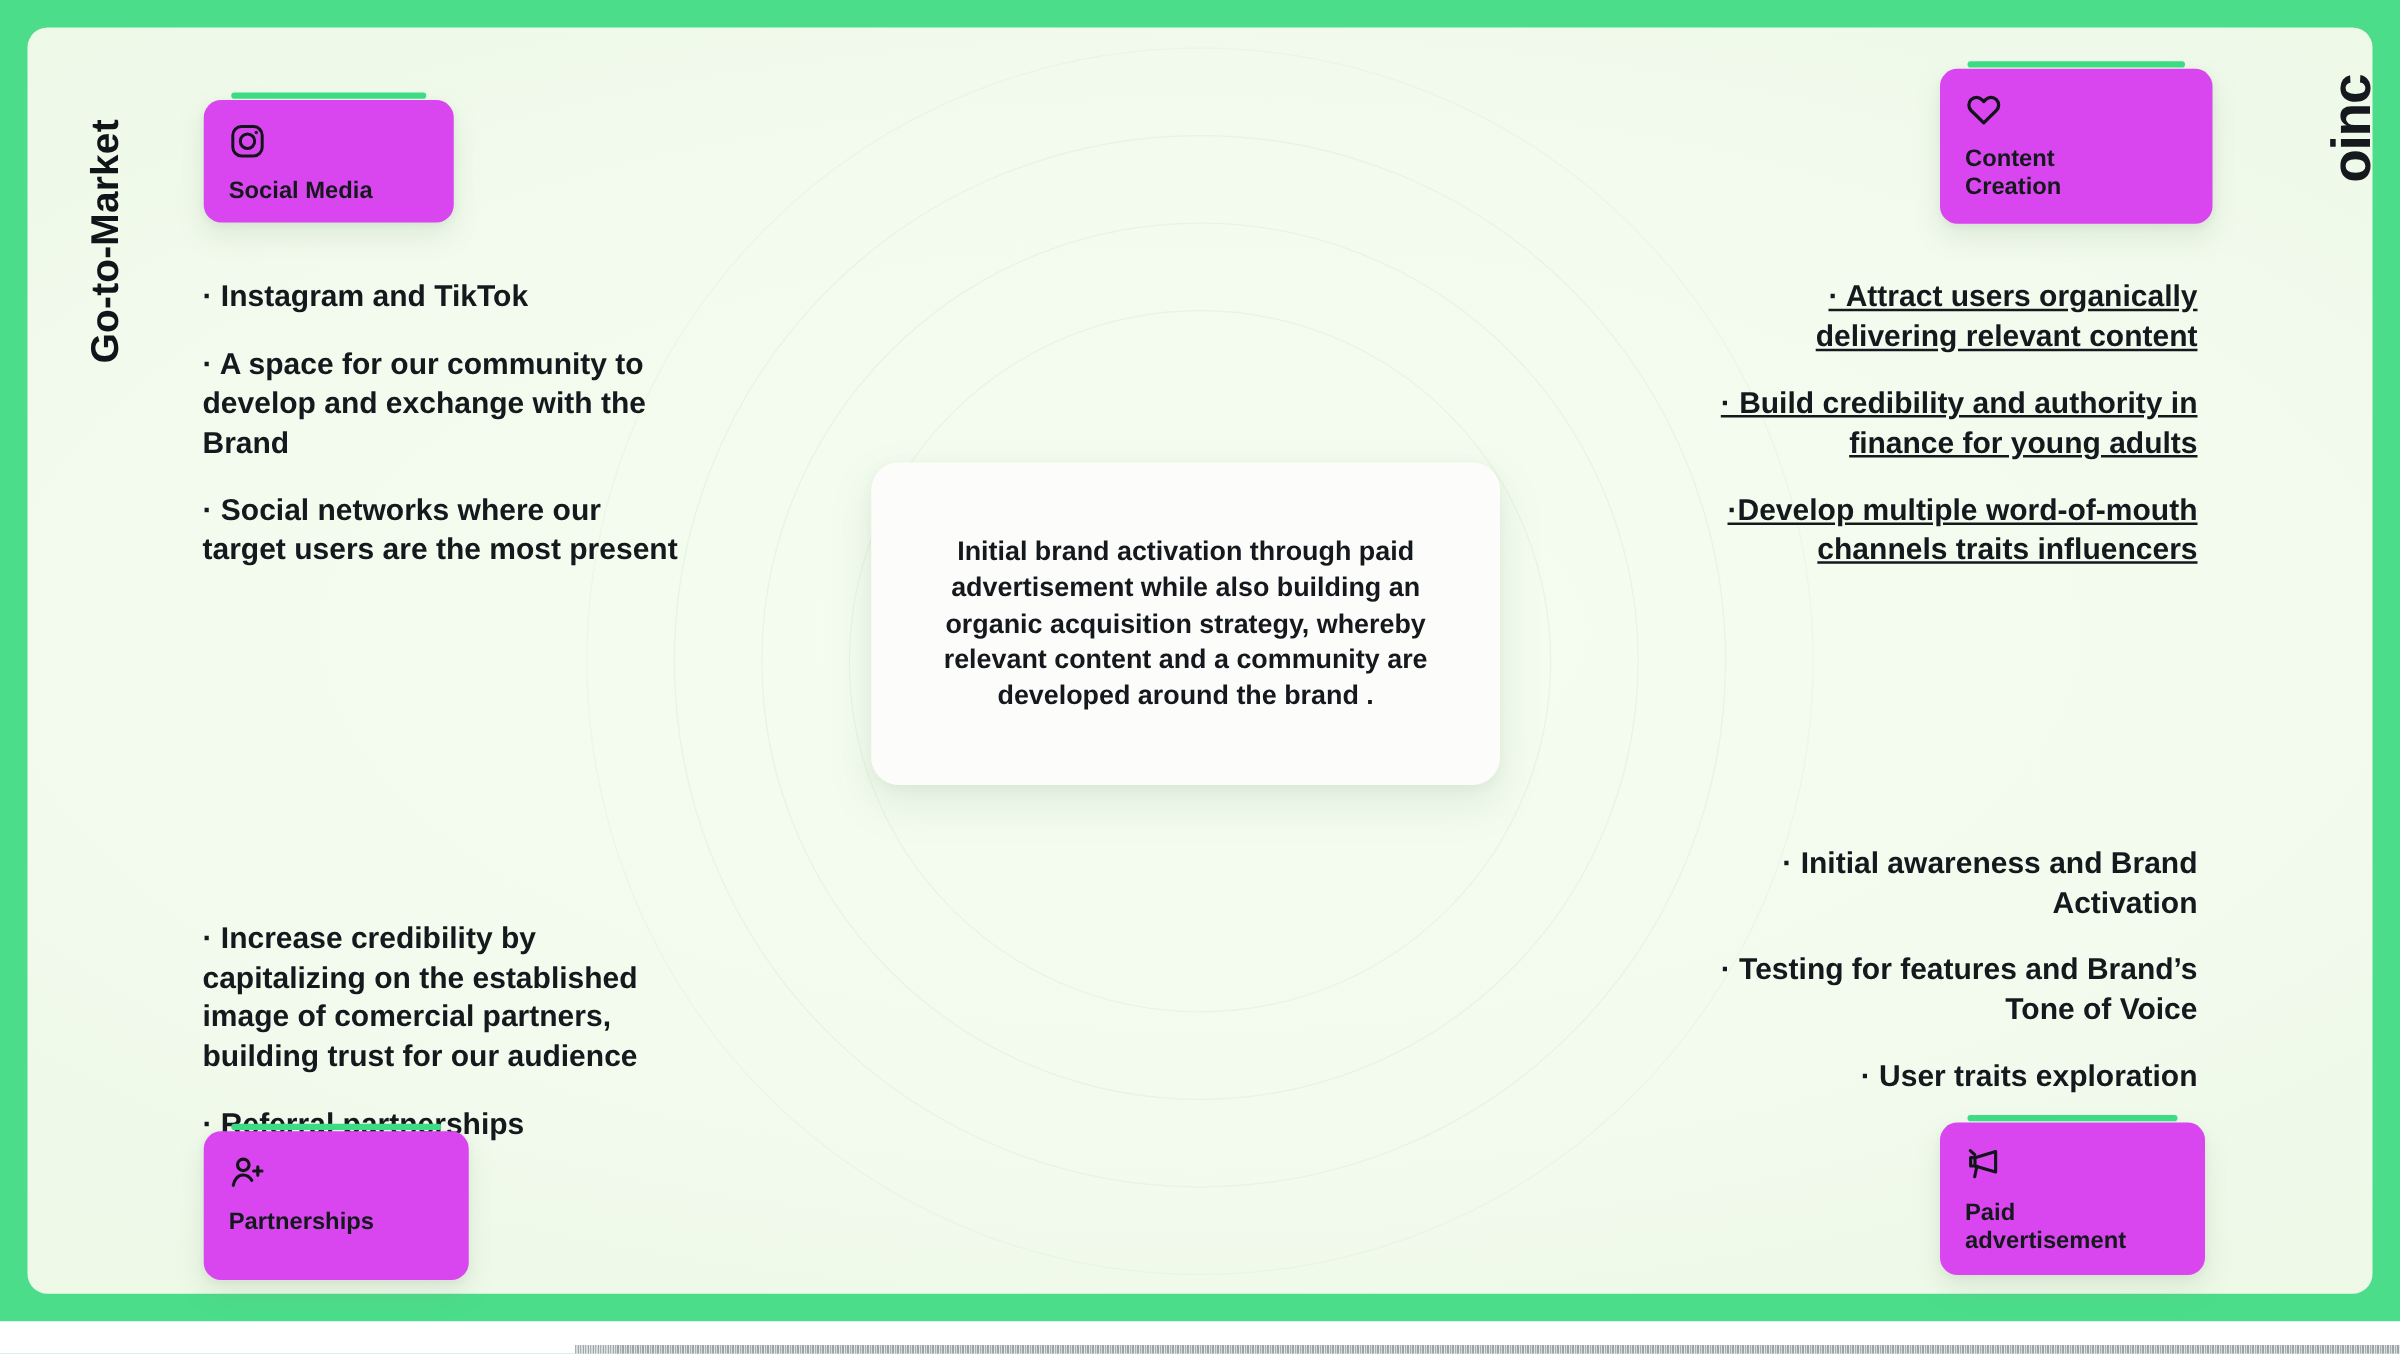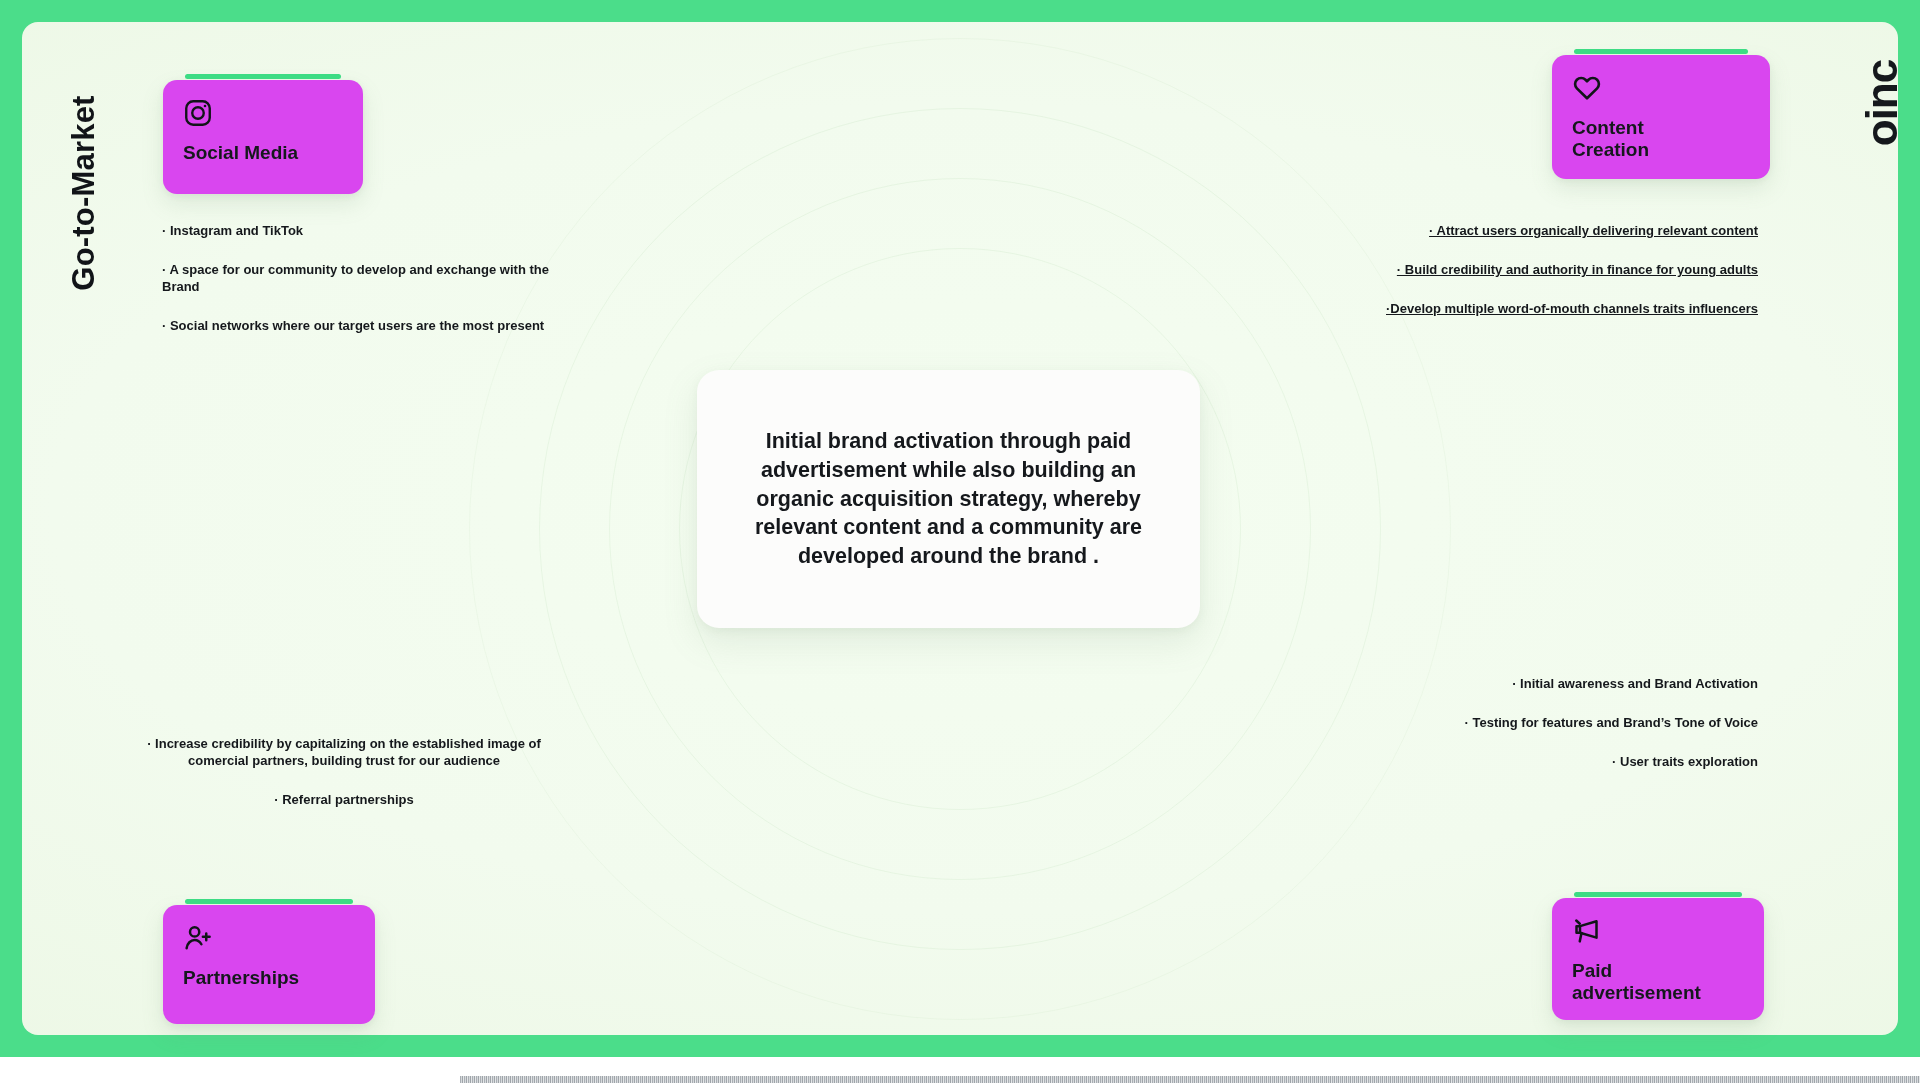--- a/index.html
+++ b/index.html
@@ -73,34 +73,34 @@
     position:absolute;left:22px;right:22px;top:-6px;height:5px;
     background:#3ddc84;border-radius:3px;
   }
   .card .ico{display:block;height:34px;margin-bottom:10px;}
   .card .ico svg{display:block;width:30px;height:30px;}
   .card .ttl{
     font-size:19px;font-weight:700;color:#15181c;line-height:1.15;
     white-space:pre-line;
   }
 
-  #card-social{left:163px;top:80px;width:200px;height:114px;}
+  #card-social{left:163px;top:80px;width:200px;height:98px;}
   #card-content{left:1552px;top:55px;width:218px;height:124px;}
   #card-partnerships{left:163px;top:905px;width:212px;height:119px;}
   #card-paid{left:1552px;top:898px;width:212px;height:122px;}
 
   
-  .bullets{position:absolute;font-size:13px;font-weight:700;color:#15181c;line-height:1.32;}
+  .bullets{position:absolute;font-size:24px;font-weight:700;color:#15181c;line-height:1.32;}
   .bullets p{margin:0 0 22px 0;}
   .bullets p:last-child{margin-bottom:0;}
   .left-block{text-align:left;}
   .right-block{text-align:right;}
 
   #b-social{left:162px;top:222px;width:390px;}
-  #b-partner{left:144px;top:735px;width:400px;text-align:center;}
+  #b-partner{left:162px;top:735px;width:400px;}
   #b-content{right:162px;top:222px;width:400px;text-decoration:underline;}
   #b-paid{right:162px;top:675px;width:400px;}
 
   
   #card-center{
     position:absolute;left:697px;top:370px;width:503px;height:258px;
     background:#fcfcfb;border-radius:22px;
     box-shadow:0 14px 34px rgba(120,150,120,0.15), 0 3px 10px rgba(120,150,120,0.09);
     display:flex;align-items:center;justify-content:flex-start;
     padding:0 38px;box-sizing:border-box;

